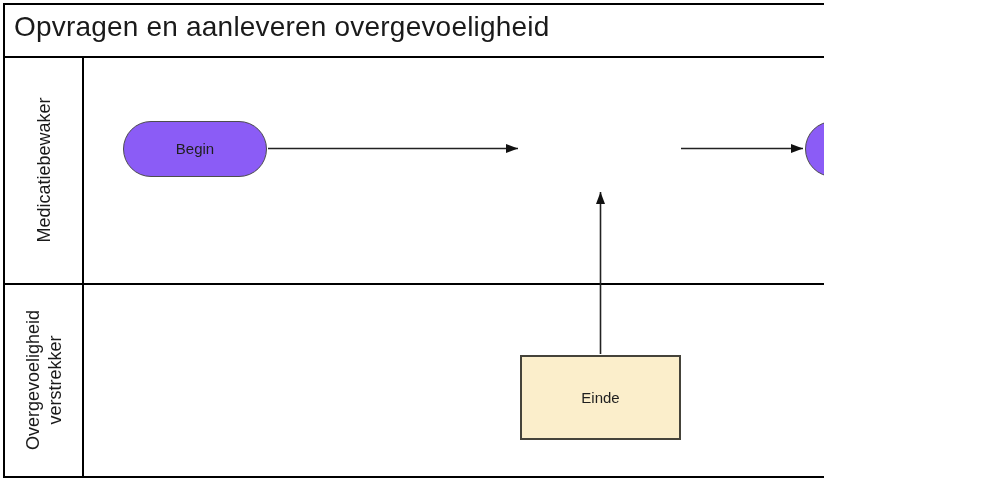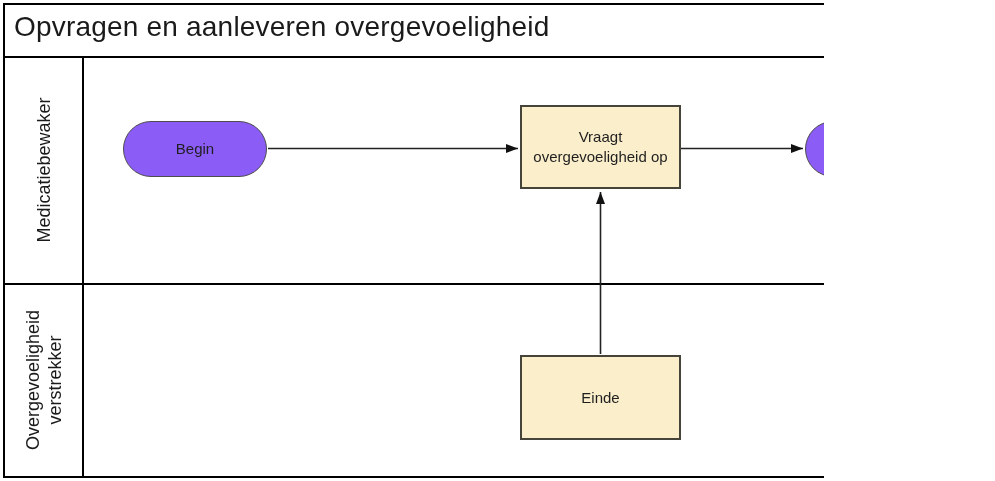--- a/index.html
+++ b/index.html
@@ -108,24 +108,20 @@
     </defs>
     <line x1="268" y1="148.5" x2="518" y2="148.5" stroke="#222222" stroke-width="1.6" marker-end="url(#arrow)"></line>
     <line x1="681" y1="148.5" x2="803" y2="148.5" stroke="#222222" stroke-width="1.6" marker-end="url(#arrow)"></line>
     <line x1="600.5" y1="354" x2="600.5" y2="192" stroke="#222222" stroke-width="1.6" marker-end="url(#arrow)"></line>
   </svg>
 
   <div class="node stadium" style="left:123px; top:121px; width:144px; height:56px;">
     <span>Begin</span>
   </div>
 
-  <div class="node task" style="left:520px; top:105px; width:161px; height:84px;">
-    <span>Vraagt</span>
-    <span>overgevoeligheid op</span>
-  </div>
 
   <div class="node stadium" style="left:805px; top:121px; width:140px; height:56px;">
     <span>Begin</span>
   </div>
 
   <div class="node task" style="left:520px; top:355px; width:161px; height:85px;">
     <span>Einde</span>
   </div>
 
 </div>

